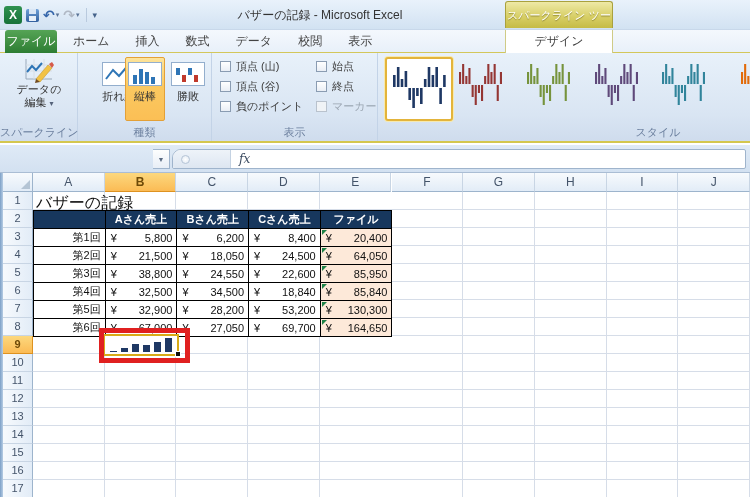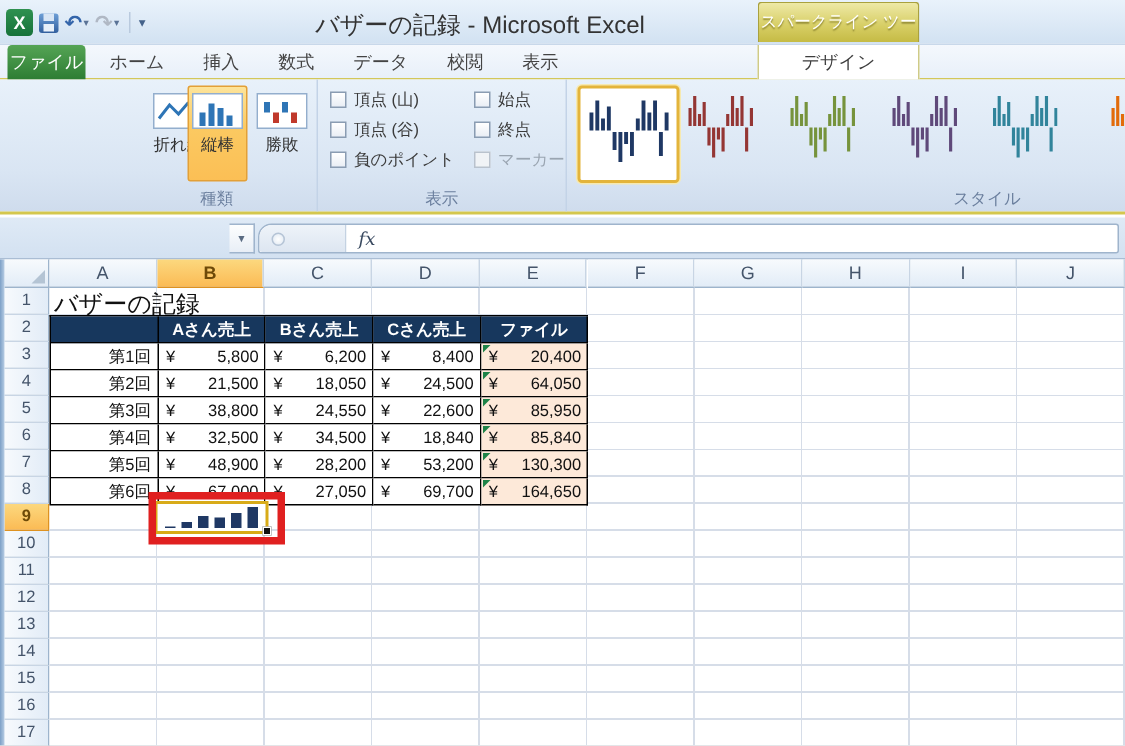--- a/index.html
+++ b/index.html
@@ -19,21 +19,21 @@
   .qat-sep { width:1px; height:14px; background:#b9cade; margin:0 2px; }
   .floppy { width:13px; height:13px; background:linear-gradient(#6e9fd6,#33609e);
     border-radius:2px; position:relative; }
   .floppy:before { content:""; position:absolute; left:3px; top:0; width:7px; height:5px; background:#d9e6f5; }
   .floppy:after { content:""; position:absolute; left:3px; bottom:1px; width:7px; height:5px; background:#e8f0f9; }
   .undo-glyph { font-size:14px; font-weight:bold; color:#3465aa; }
   .redo-glyph { font-size:14px; font-weight:bold; color:#b0b8c4; }
   .mini-drop { font-size:7px; color:#5a7396; margin-left:1px; }
   .qat-more { font-size:9px; color:#44628a; letter-spacing:-1px; }
   .title-text { left:160px; top:7px; width:320px; text-align:center;
-    font-size:16px; color:#333; white-space:nowrap; }
+    font-size:12px; color:#333; white-space:nowrap; }
   .ctx-header { left:505px; top:1px; width:108px; height:27px;
     background:linear-gradient(#eee9a6,#d6cd63 60%,#c5bb45);
     border:1px solid #a9a13e; border-bottom:none; border-radius:3px 3px 0 0;
     color:#fff; font-size:11px; text-align:center; line-height:26px;
     text-shadow:0 1px 1px #8a822d; }
 
   
   .tabrow { left:0; top:30px; width:750px; height:23px;
     background:linear-gradient(#f4f8fd,#e8f0f9); border-bottom:1px solid #d3c75a; }
   .file-tab { left:5px; top:0; width:52px; height:23px;
@@ -174,20 +174,35 @@
         <div class="tab">数式</div>
         <div class="tab">データ</div>
         <div class="tab">校閲</div>
         <div class="tab">表示</div>
       </div>
     <div class="abs design-tab">デザイン</div>
   </div>
 
   <div class="abs ribbon">
 
+    <div class="rgroup" style="left:0;width:78px;">
+      <div class="big-btn" style="left:8px;width:62px;">
+        <svg width="34" height="26" viewBox="0 0 34 26">
+          <path d="M4 2 v20 h26" stroke="#9aa9ba" fill="none"></path>
+          <path d="M4 8 h26 M4 14 h26 M12 2 v20 M22 2 v20" stroke="#d7dee6" fill="none"></path>
+          <polyline points="5,15 10,9 14,13 20,6" stroke="#2e75b6" stroke-width="2" fill="none"></polyline>
+          <polygon points="14,22 26,8 30,11 18,25" fill="#f2c245" stroke="#c89a30" stroke-width="0.6"></polygon>
+          <polygon points="27,7 30,5 32,8 30,11" fill="#d65a4a"></polygon>
+          <polygon points="14,22 18,25 13,26" fill="#704a1e"></polygon>
+        </svg>
+        <span class="lbl">データの</span>
+        <span class="lbl"><span>編集</span> <span class="drop-arrow">▾</span></span>
+      </div>
+      <div class="rgroup-label">スパークライン</div>
+    </div>
 
     <div class="rgroup" style="left:78px;width:134px;">
       <div id="type-buttons">
           <div class="type-btn" style="left: 20px; width: 42px;">
             <div class="icon-box">
               <svg width="30" height="20">
                 <polyline points="2,14 9,5 15,11 21,4 27,9" stroke="#2e75b6" stroke-width="2" fill="none"></polyline>
               </svg>
             </div>
             <span class="lbl">折れ線</span>
@@ -479,21 +494,21 @@
         </div>
         <div class="tcell money total">
           <span>¥</span>
           <span>85,840</span>
         </div>
       </div>
       <div class="trow">
         <div class="tcell rowlab">第5回</div>
         <div class="tcell money">
           <span>¥</span>
-          <span>48,900</span>
+          <span>32,900</span>
         </div>
         <div class="tcell money">
           <span>¥</span>
           <span>28,200</span>
         </div>
         <div class="tcell money">
           <span>¥</span>
           <span>53,200</span>
         </div>
         <div class="tcell money total">

